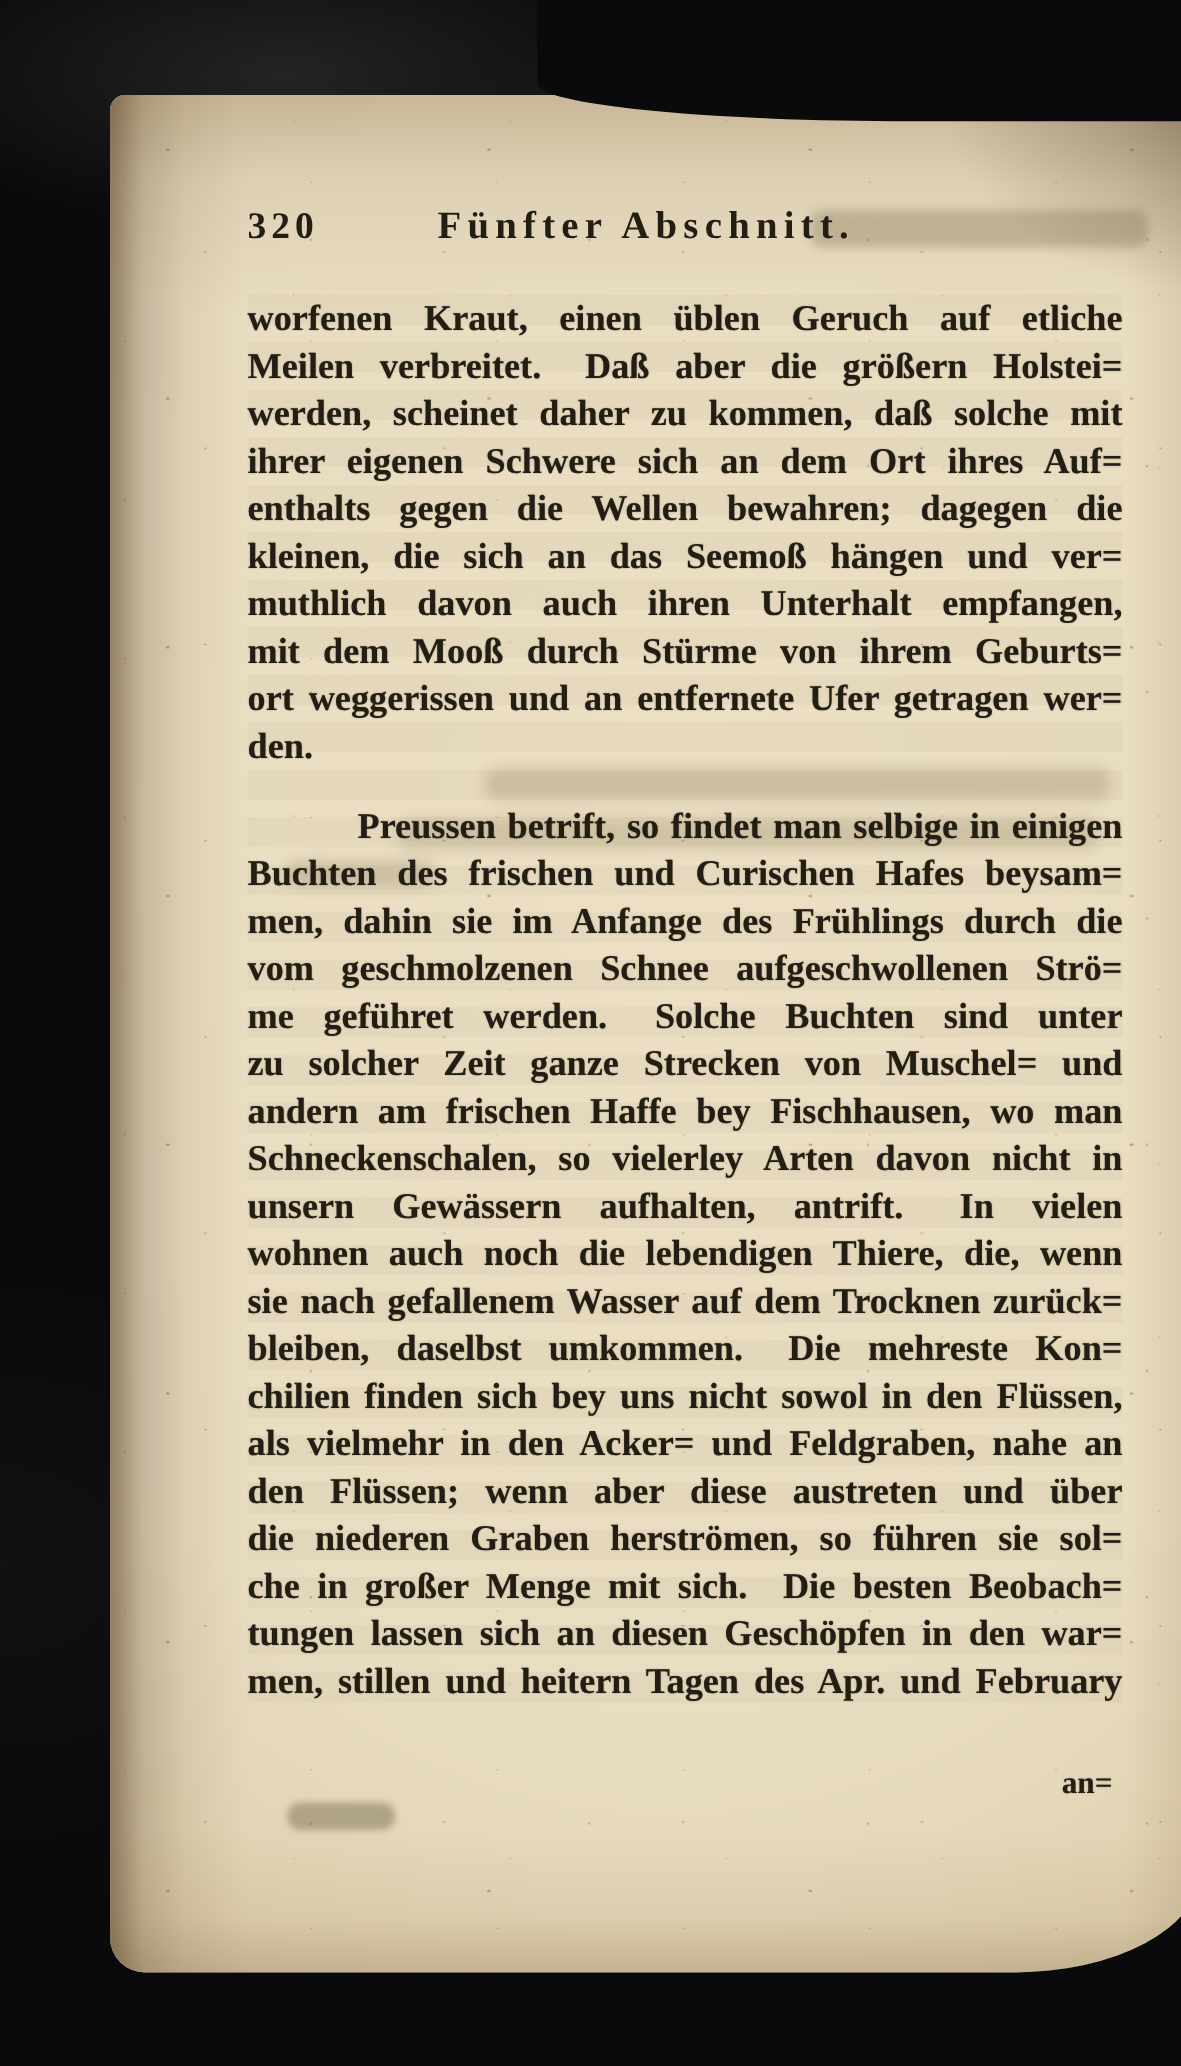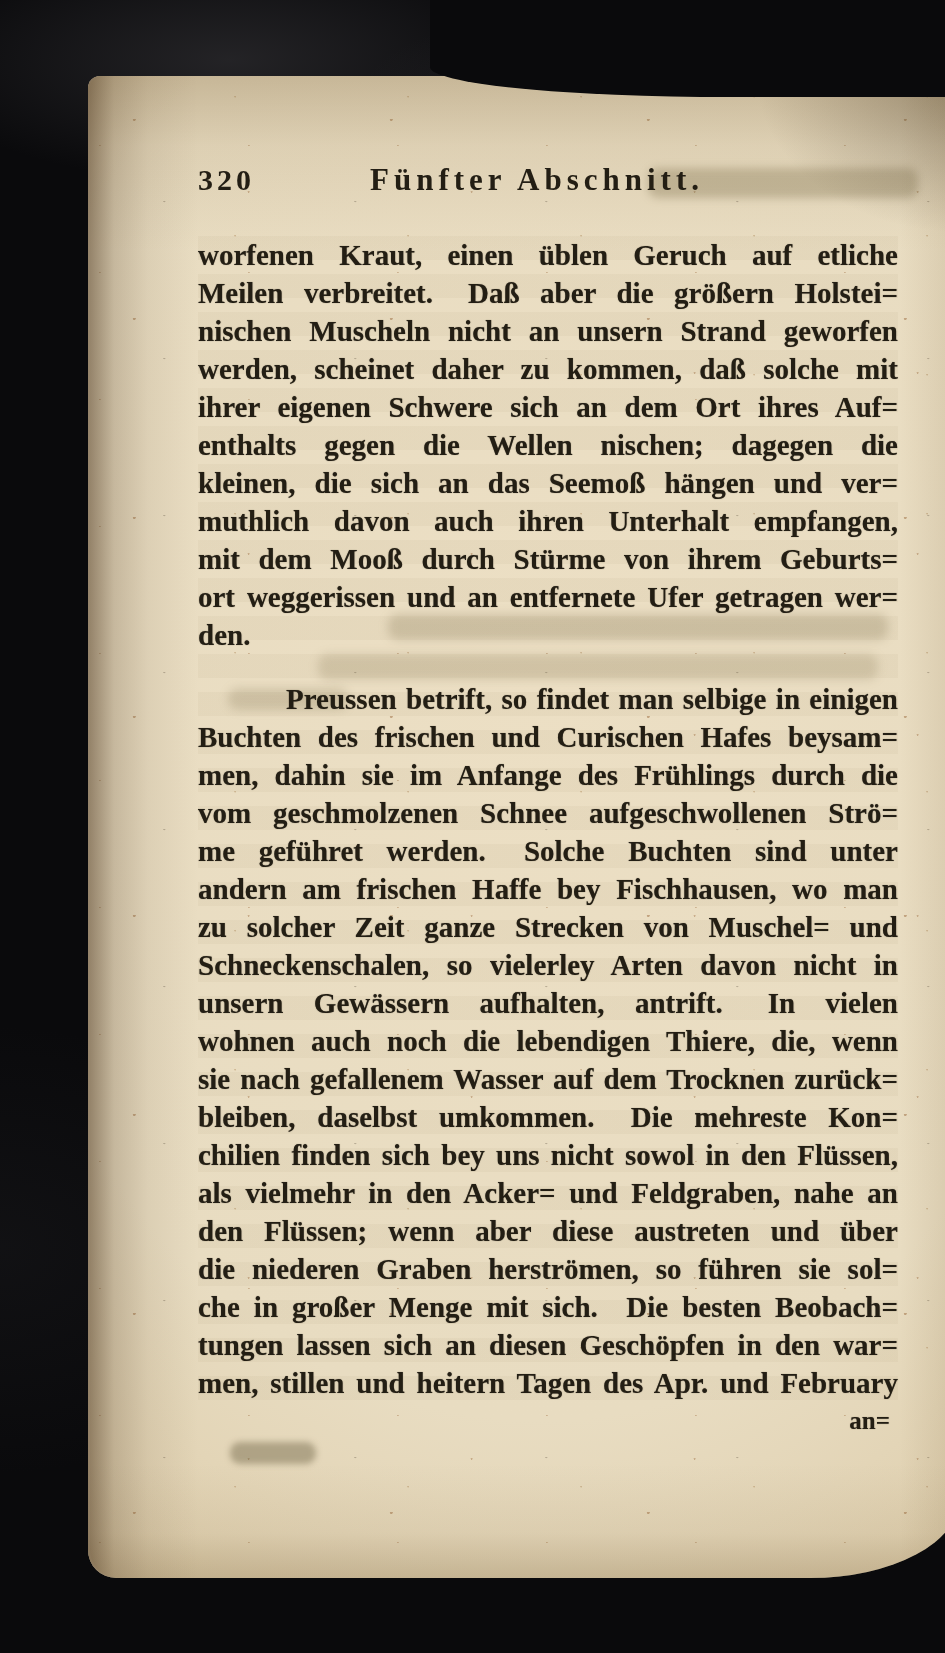--- a/index.html
+++ b/index.html
@@ -56,36 +56,36 @@
   .s1{left:560px;top:92px;width:270px;height:30px;background:rgba(110,96,58,.30);}
   .s2{left:300px;top:538px;width:500px;height:26px;background:rgba(110,96,58,.22);filter:blur(5px);}
   .s3{left:230px;top:578px;width:560px;height:26px;background:rgba(110,96,58,.18);filter:blur(5px);}
   .s4{left:140px;top:612px;width:120px;height:22px;background:rgba(110,96,58,.20);filter:blur(5px);}
   .s5{left:142px;top:1366px;width:86px;height:22px;background:rgba(95,85,55,.40);filter:blur(3px);}
 
   
   .content{position:absolute;left:110px;top:86px;width:700px;z-index:5;color:var(--ink,#231e14);}
   .header{display:flex;align-items:baseline;height:48px;margin-bottom:26px;font-weight:700;}
   .pagenum{font-size:30px;width:112px;letter-spacing:4px;}
-  .title{font-size:31px;letter-spacing:5px;margin-left:60px;}
+  .title{font-size:31px;letter-spacing:5px;margin-left:40px;}
 
   .text-block{
     font-size:29px;font-weight:700;
     background:repeating-linear-gradient(180deg, rgba(125,105,62,.05) 0 24px, transparent 24px 38px);
   }
   .line{
     height:38px;line-height:38px;
     text-align:justify;text-align-last:justify;white-space:nowrap;
     text-shadow:0 0 1px rgba(35,28,16,.55);
   }
   .line.last{text-align-last:left;}
   .para.indented .line:first-child{padding-left:88px;}
   .para + .para{margin-top:26px;}
 
-  .catchword-row{height:38px;line-height:38px;text-align:right;font-size:25px;font-weight:700;padding-right:8px;color:var(--ink,#231e14);text-shadow:0 0 1px rgba(35,28,16,.5);}
+  .catchword-row{height:38px;line-height:38px;text-align:right;font-size:25px;font-weight:700;padding-right:8px;color:var(--ink,#231e14);text-shadow:0 0 1px rgba(35,28,16,.5);margin-top:44px;}
 
   
   .top-cloth{
     position:absolute;left:430px;top:0;width:515px;height:97px;z-index:6;
     background:var(--bg,#0a0a0c);
     border-bottom-left-radius:300px 30px;
   }
 </style>
 </head>
 <body>
@@ -103,38 +103,37 @@
     <div class="content">
       <div class="header">
         <span class="pagenum">320</span>
         <span class="title">Fünfter Abschnitt.</span>
       </div>
 
       <div class="text-block">
           <div class="para">
             <div class="line">worfenen Kraut, einen üblen Geruch auf etliche</div>
             <div class="line">Meilen verbreitet.  Daß aber die größern Holstei=</div>
-            <div class="line">nischen Muscheln nicht an unsern Strand geworfen</div>
             <div class="line">werden, scheinet daher zu kommen, daß solche mit</div>
             <div class="line">ihrer eigenen Schwere sich an dem Ort ihres Auf=</div>
-            <div class="line">enthalts gegen die Wellen nischen; dagegen die</div>
+            <div class="line">enthalts gegen die Wellen bewahren; dagegen die</div>
             <div class="line">kleinen, die sich an das Seemoß hängen und ver=</div>
             <div class="line">muthlich davon auch ihren Unterhalt empfangen,</div>
             <div class="line">mit dem Mooß durch Stürme von ihrem Geburts=</div>
             <div class="line">ort weggerissen und an entfernete Ufer getragen wer=</div>
             <div class="line last">den.</div>
           </div>
           <div class="para indented">
             <div class="line">Preussen betrift, so findet man selbige in einigen</div>
             <div class="line">Buchten des frischen und Curischen Hafes beysam=</div>
             <div class="line">men, dahin sie im Anfange des Frühlings durch die</div>
             <div class="line">vom geschmolzenen Schnee aufgeschwollenen Strö=</div>
             <div class="line">me geführet werden.  Solche Buchten sind unter</div>
+            <div class="line">zu solcher Zeit ganze Strecken von Muschel= und</div>
             <div class="line">andern am frischen Haffe bey Fischhausen, wo man</div>
-            <div class="line">zu solcher Zeit ganze Strecken von Muschel= und</div>
             <div class="line">Schneckenschalen, so vielerley Arten davon nicht in</div>
             <div class="line">unsern Gewässern aufhalten, antrift.  In vielen</div>
             <div class="line">wohnen auch noch die lebendigen Thiere, die, wenn</div>
             <div class="line">sie nach gefallenem Wasser auf dem Trocknen zurück=</div>
             <div class="line">bleiben, daselbst umkommen.  Die mehreste Kon=</div>
             <div class="line">chilien finden sich bey uns nicht sowol in den Flüssen,</div>
             <div class="line">als vielmehr in den Acker= und Feldgraben, nahe an</div>
             <div class="line">den Flüssen; wenn aber diese austreten und über</div>
             <div class="line">die niederen Graben herströmen, so führen sie sol=</div>
             <div class="line">che in großer Menge mit sich.  Die besten Beobach=</div>

